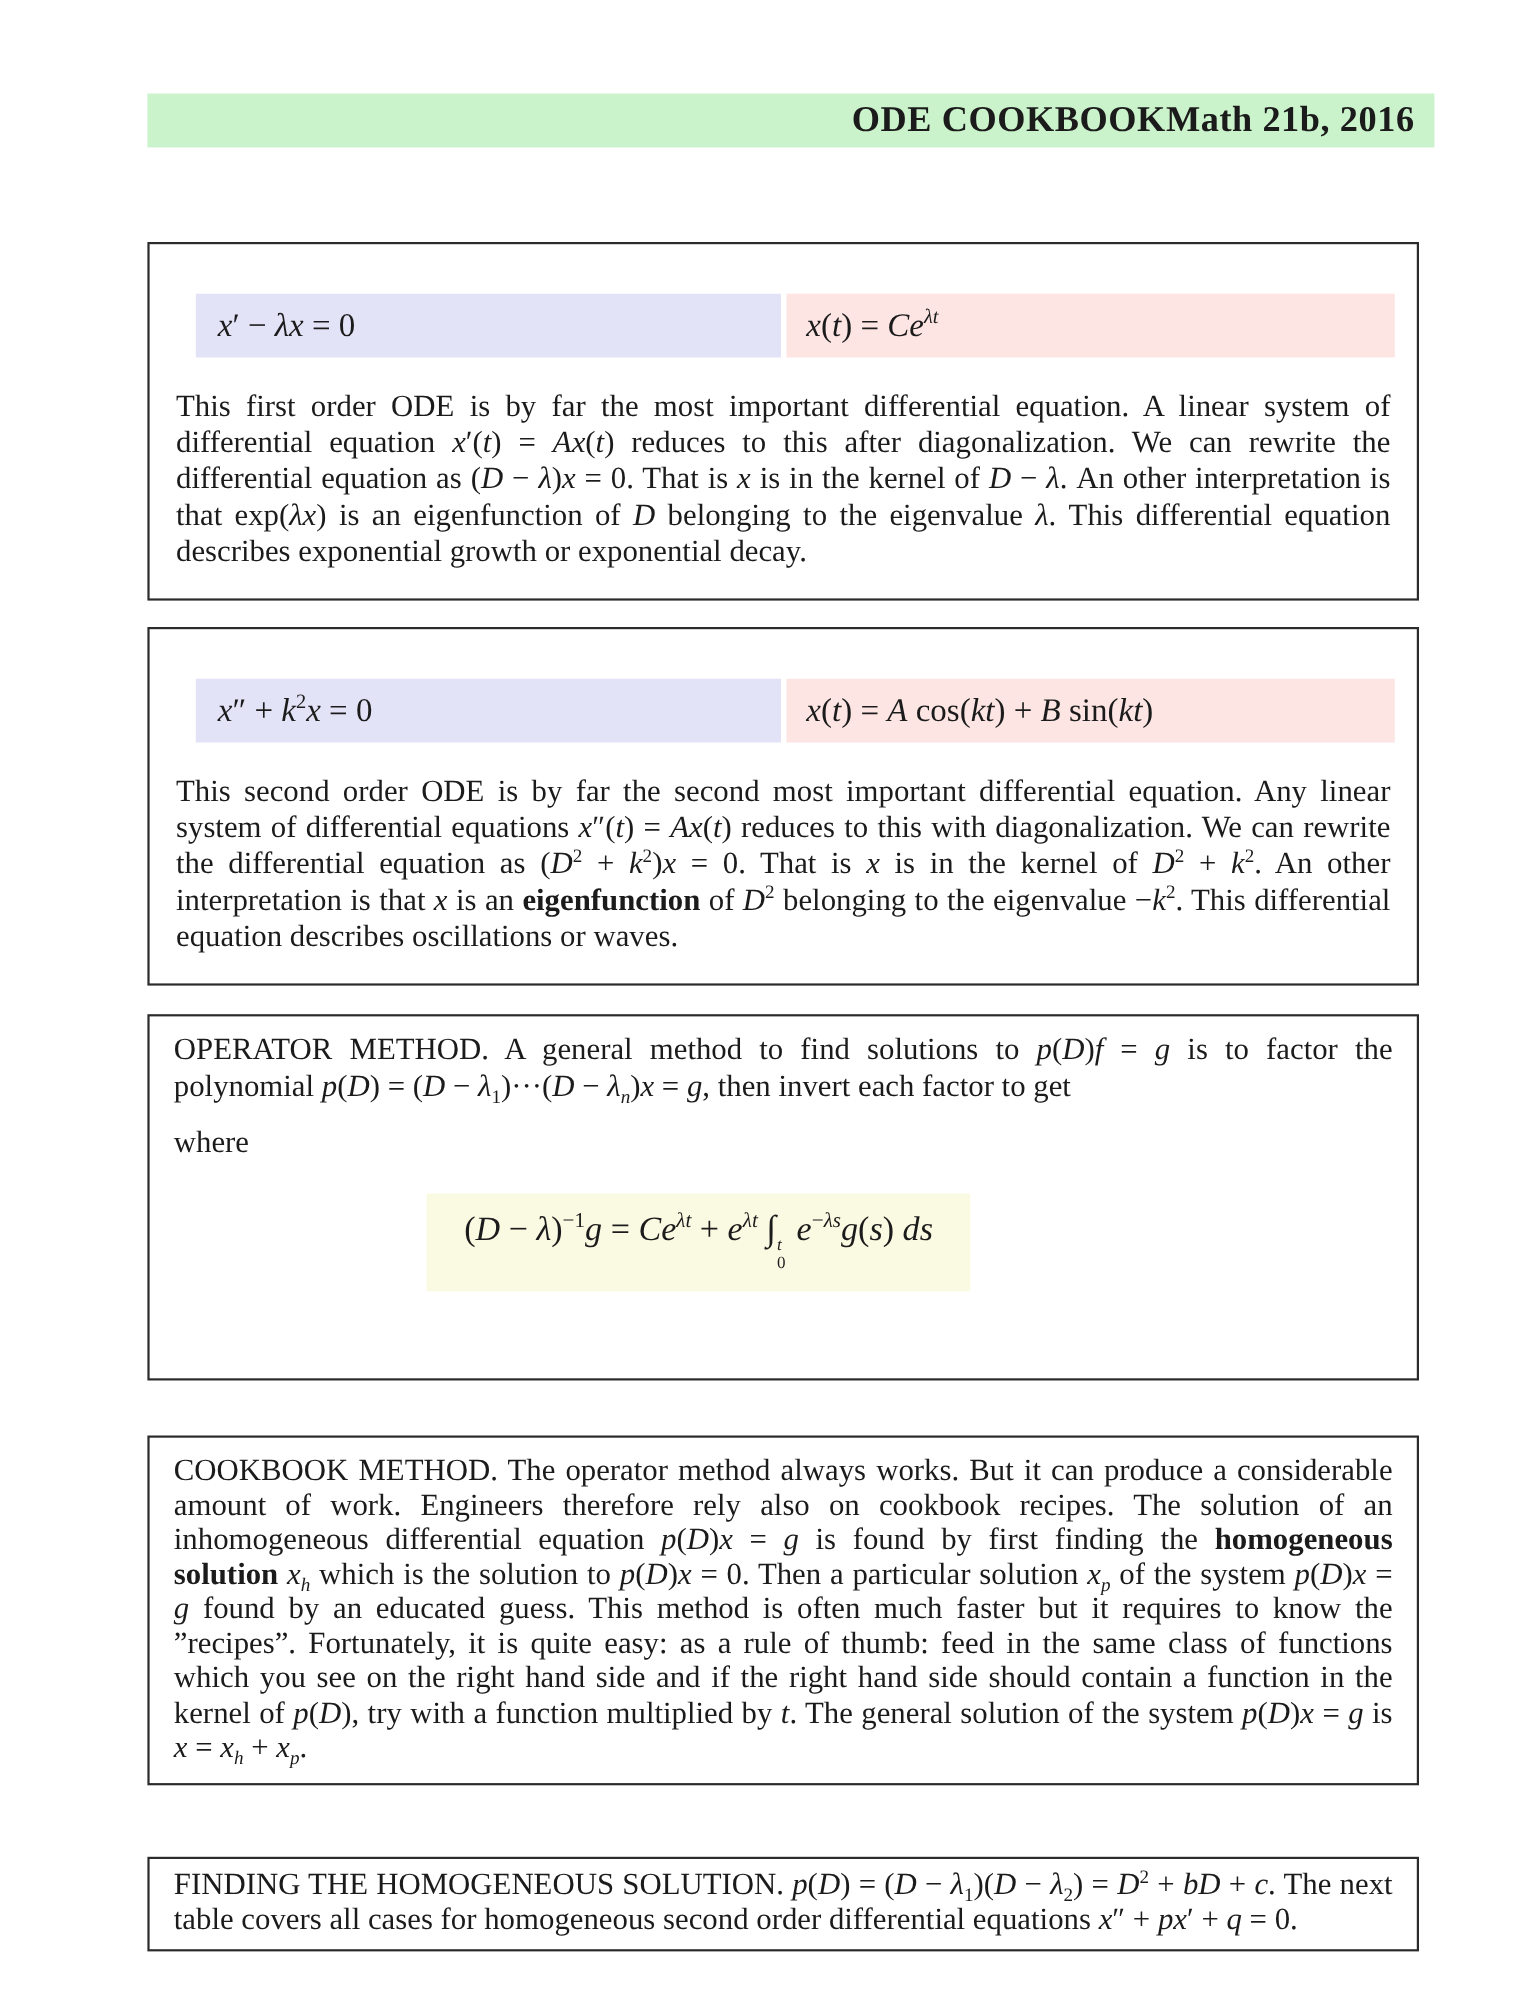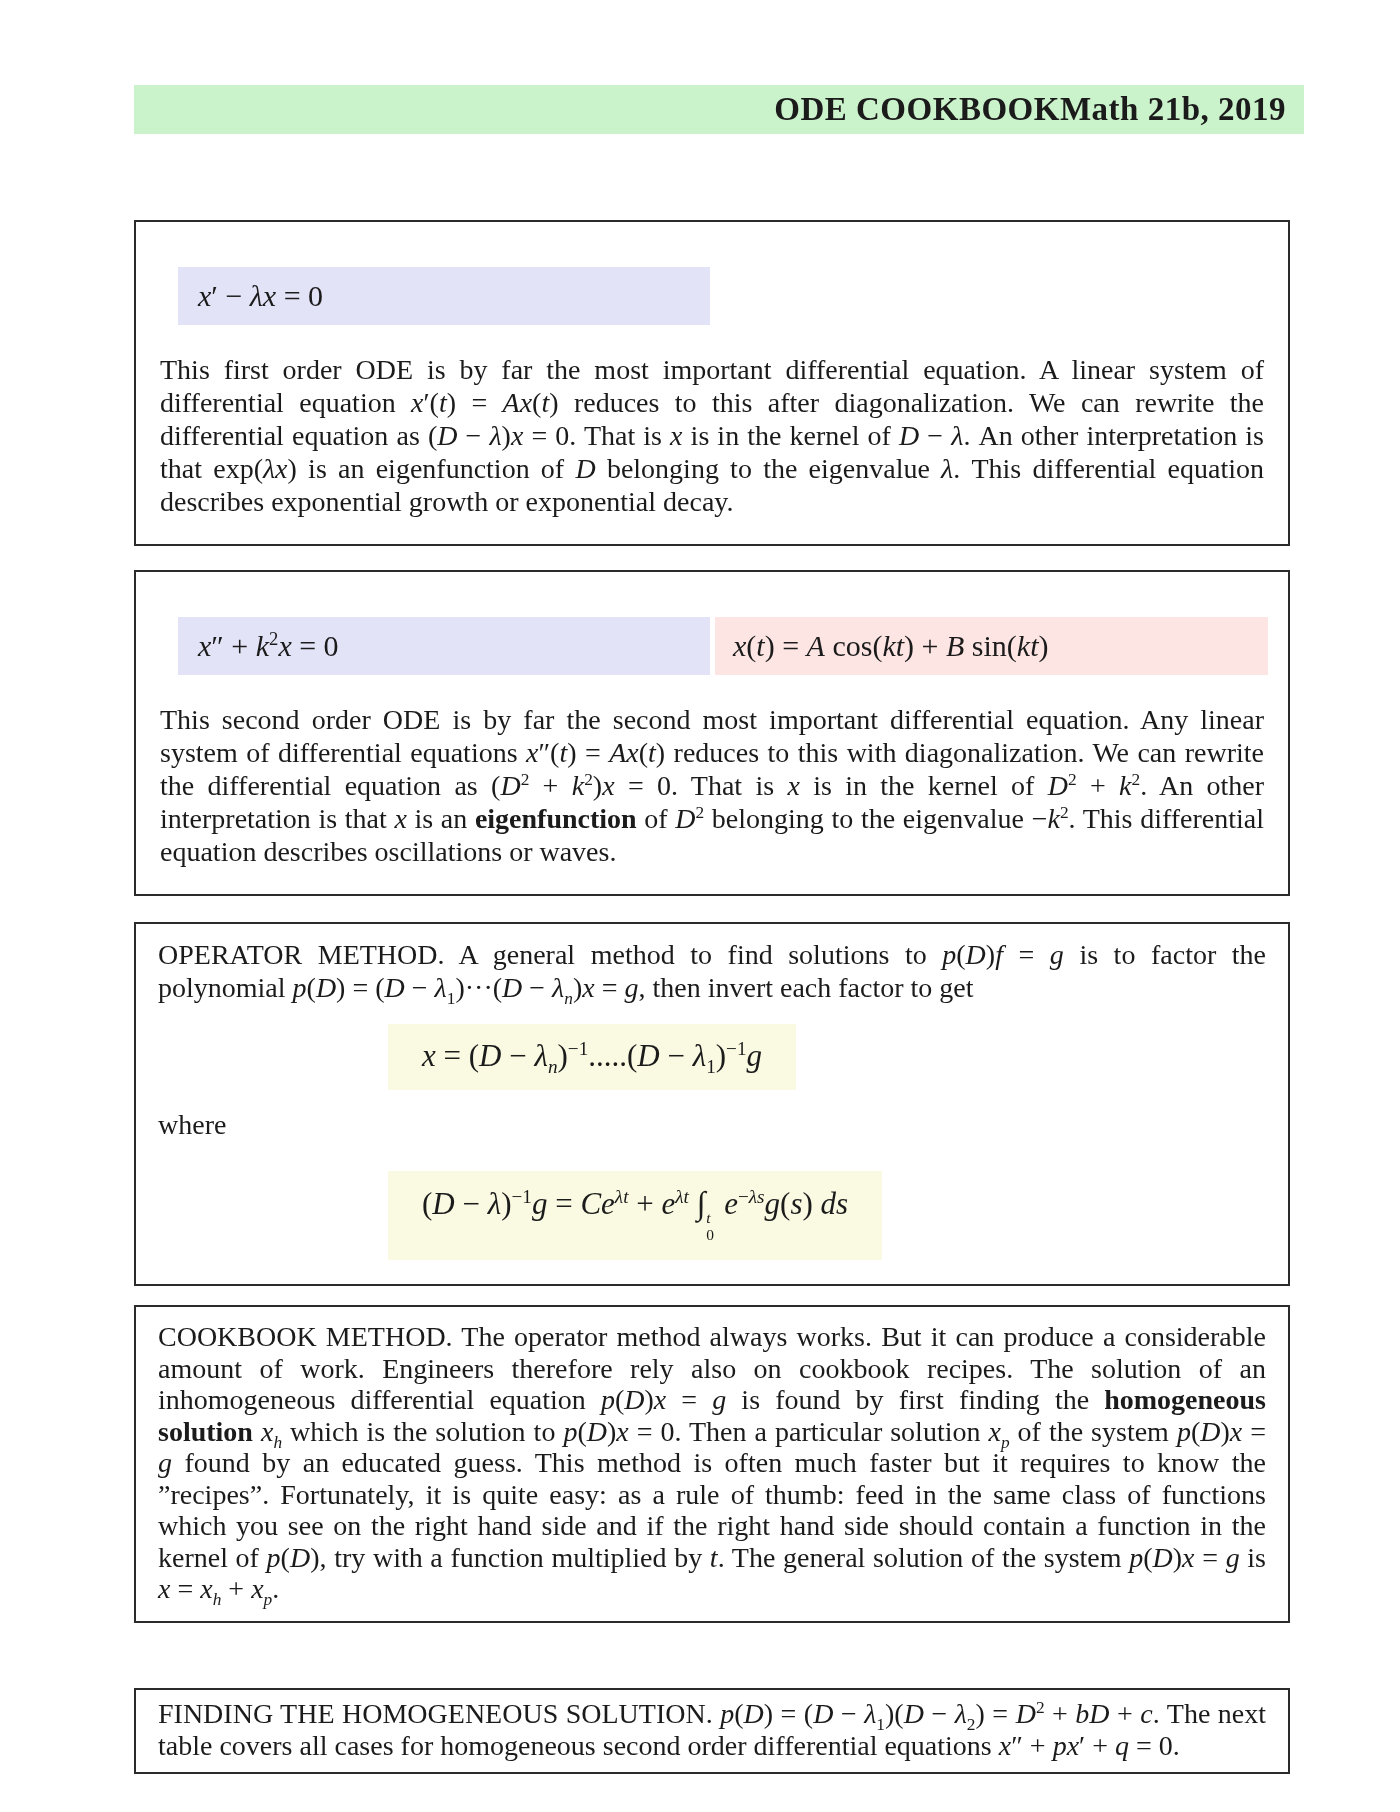--- a/index.html
+++ b/index.html
@@ -105,41 +105,41 @@
     margin: 0 0.15em 0 0.05em;
   }
 </style>
 </head>
 <body>
 
 <div class="page">
 
   <div class="topbar">
     <span>ODE COOKBOOK</span>
-    <span>Math 21b, 2019</span>
+    <span>Math 21b, 2016</span>
   </div>
 
   <section class="box box1">
     <div class="eqrow">
       <div class="eq eqleft"><i>x</i>′ − <i>λx</i> = 0</div>
+      <div class="eq eqright"><i>x</i>(<i>t</i>) = <i>Ce</i><sup><i>λt</i></sup></div>
     </div>
     <p class="body">This first order ODE is by far the most important differential equation. A linear system of differential equation <i>x</i>′(<i>t</i>) = <i>Ax</i>(<i>t</i>) reduces to this after diagonalization. We can rewrite the differential equation as (<i>D</i> − <i>λ</i>)<i>x</i> = 0. That is <i>x</i> is in the kernel of <i>D</i> − <i>λ</i>. An other interpretation is that exp(<i>λx</i>) is an eigenfunction of <i>D</i> belonging to the eigenvalue <i>λ</i>. This differential equation describes exponential growth or exponential decay.</p>
   </section>
 
   <section class="box box2">
     <div class="eqrow">
       <div class="eq eqleft"><i>x</i>″ + <i>k</i><sup>2</sup><i>x</i> = 0</div>
       <div class="eq eqright"><i>x</i>(<i>t</i>) = <i>A</i> cos(<i>kt</i>) + <i>B</i> sin(<i>kt</i>)</div>
     </div>
     <p class="body">This second order ODE is by far the second most important differential equation. Any linear system of differential equations <i>x</i>″(<i>t</i>) = <i>Ax</i>(<i>t</i>) reduces to this with diagonalization. We can rewrite the differential equation as (<i>D</i><sup>2</sup> + <i>k</i><sup>2</sup>)<i>x</i> = 0. That is <i>x</i> is in the kernel of <i>D</i><sup>2</sup> + <i>k</i><sup>2</sup>. An other interpretation is that <i>x</i> is an <b>eigenfunction</b> of <i>D</i><sup>2</sup> belonging to the eigenvalue −<i>k</i><sup>2</sup>. This differential equation describes oscillations or waves.</p>
   </section>
 
   <section class="box box3">
     <p class="body intro">OPERATOR METHOD. A general method to find solutions to <i>p</i>(<i>D</i>)<i>f</i> = <i>g</i> is to factor the polynomial <i>p</i>(<i>D</i>) = (<i>D</i> − <i>λ</i><sub>1</sub>)···(<i>D</i> − <i>λ<sub>n</sub></i>)<i>x</i> = <i>g</i>, then invert each factor to get</p>
-    <div class="yellow y1"><i>x</i> = (<i>D</i> − <i>λ<sub>n</sub></i>)<sup>−1</sup>.....(<i>D</i> − <i>λ</i><sub>1</sub>)<sup>−1</sup><i>g</i></div>
     <p class="body where">where</p>
     <div class="yellow y2">(<i>D</i> − <i>λ</i>)<sup>−1</sup><i>g</i> = <i>Ce</i><sup><i>λt</i></sup> + <i>e</i><sup><i>λt</i></sup> <span class="intg">∫</span><span class="ss">
           <i>t</i>
           <span>0</span>
         </span> <i>e</i><sup>−<i>λs</i></sup><i>g</i>(<i>s</i>) <i>ds</i></div>
   </section>
 
   <section class="box box4">
     <p class="body">COOKBOOK METHOD. The operator method always works. But it can produce a considerable amount of work. Engineers therefore rely also on cookbook recipes. The solution of an inhomogeneous differential equation <i>p</i>(<i>D</i>)<i>x</i> = <i>g</i> is found by first finding the <b>homogeneous solution</b> <i>x<sub>h</sub></i> which is the solution to <i>p</i>(<i>D</i>)<i>x</i> = 0. Then a particular solution <i>x<sub>p</sub></i> of the system <i>p</i>(<i>D</i>)<i>x</i> = <i>g</i> found by an educated guess. This method is often much faster but it requires to know the ”recipes”. Fortunately, it is quite easy: as a rule of thumb: feed in the same class of functions which you see on the right hand side and if the right hand side should contain a function in the kernel of <i>p</i>(<i>D</i>), try with a function multiplied by <i>t</i>. The general solution of the system <i>p</i>(<i>D</i>)<i>x</i> = <i>g</i> is <i>x</i> = <i>x<sub>h</sub></i> + <i>x<sub>p</sub></i>.</p>
   </section>

